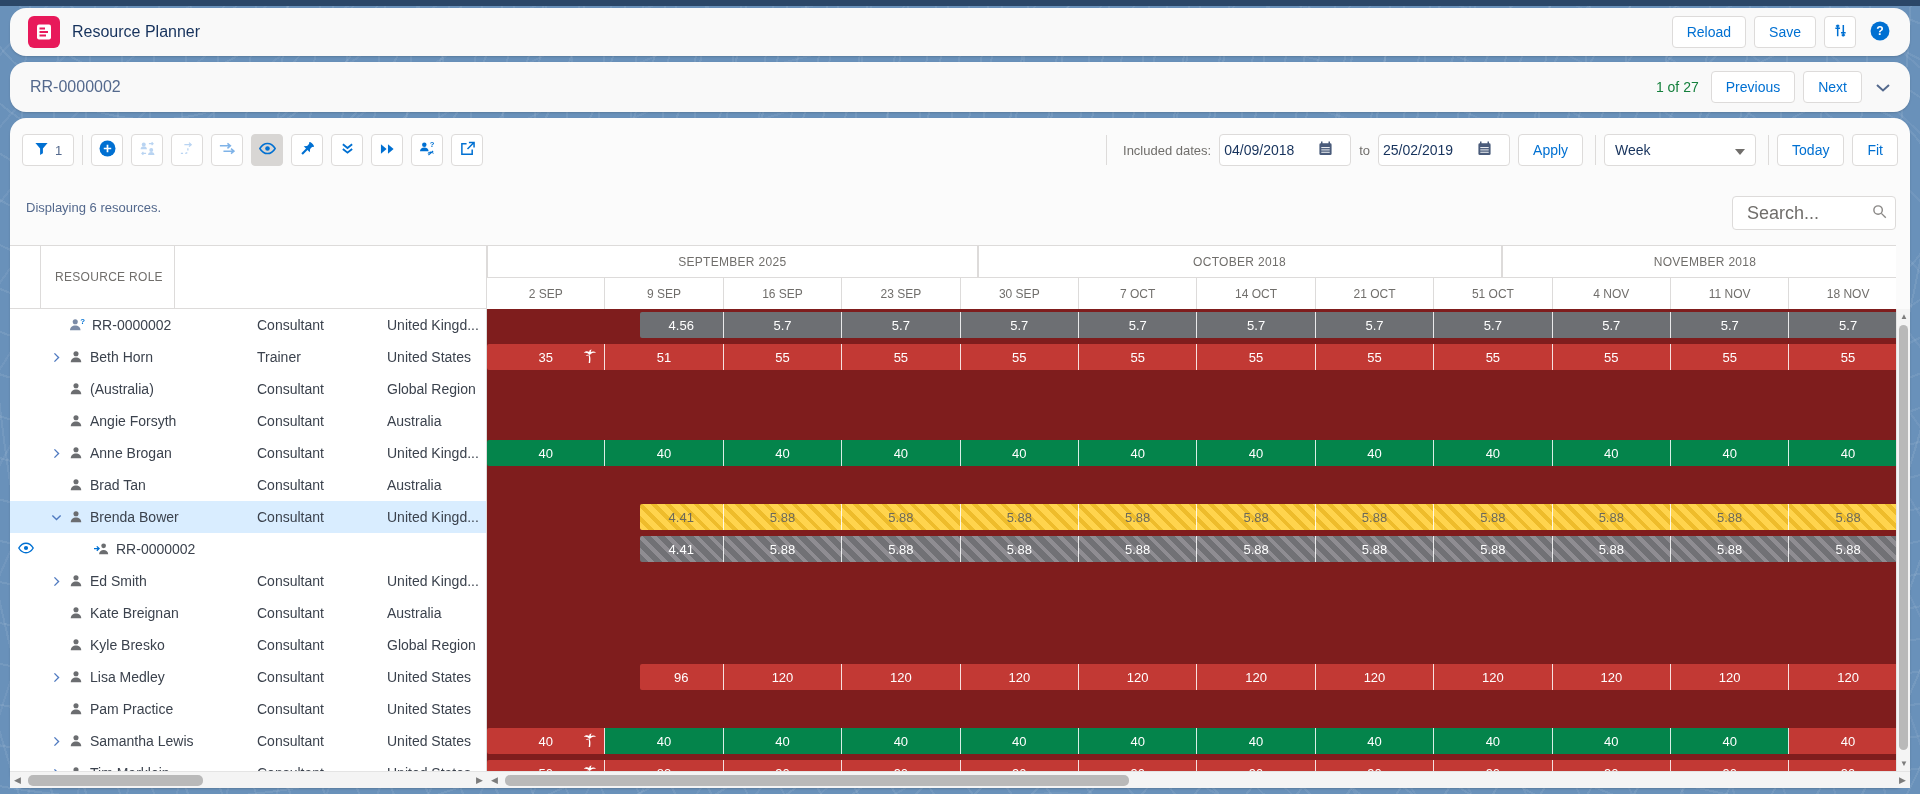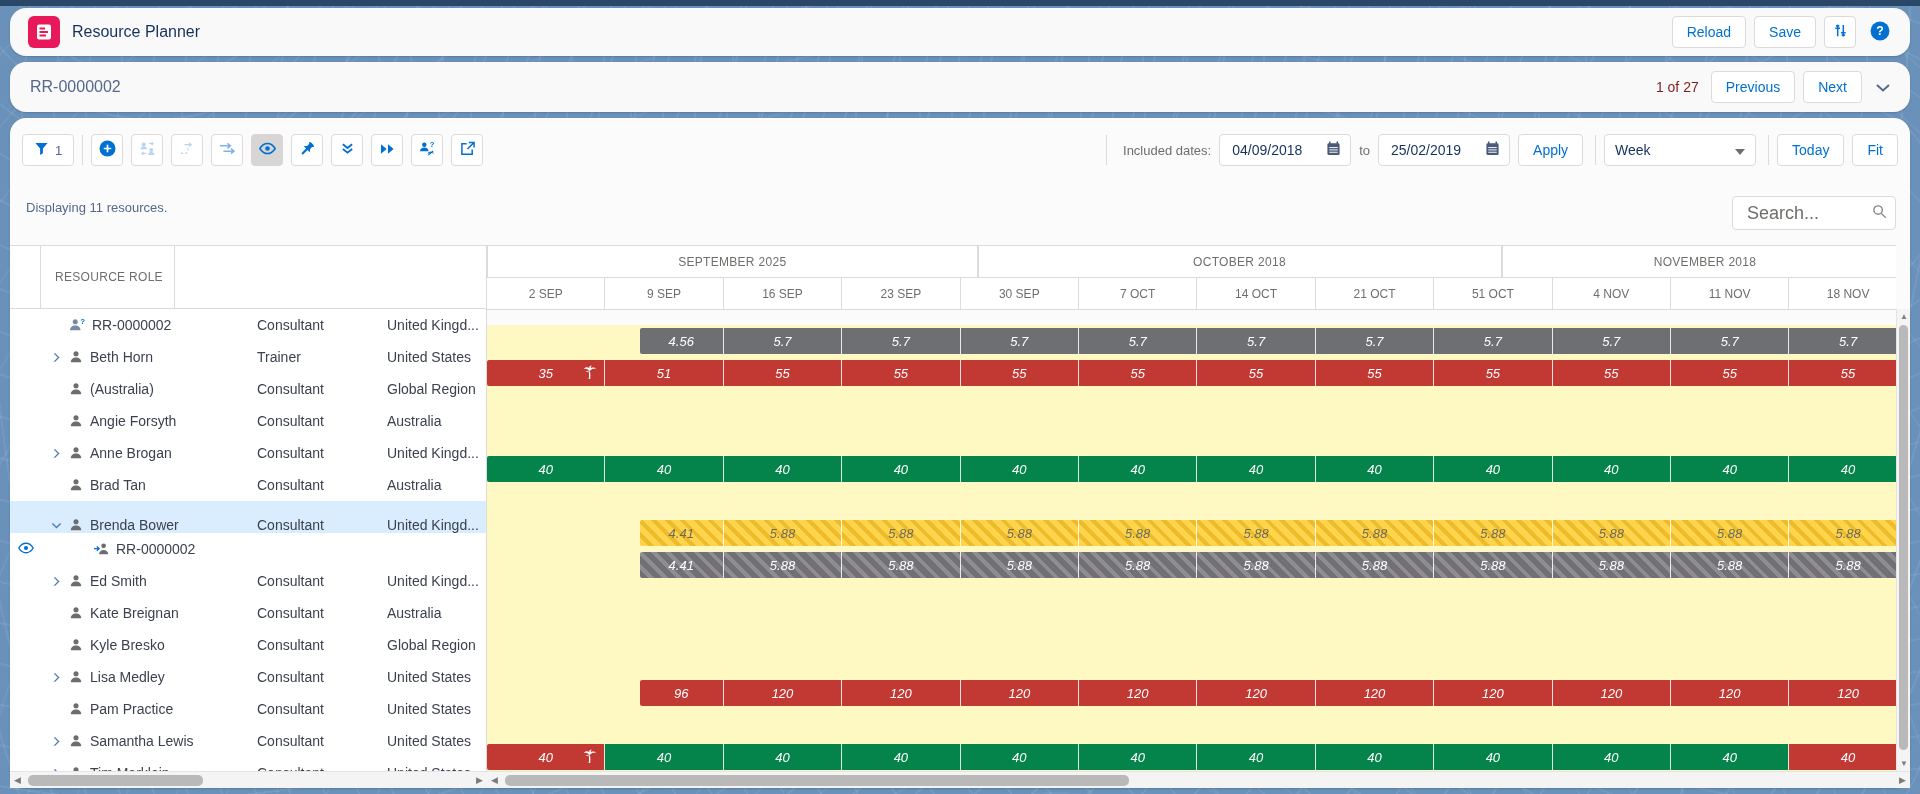--- a/index.html
+++ b/index.html
@@ -23,33 +23,33 @@
   .spacer{flex:1;}
   .btn{display:inline-flex;align-items:center;justify-content:center;height:32px;padding:0 14px;
     background:#fff;border:1px solid #dddbda;border-radius:4px;color:#0070d2;font-size:14px;cursor:pointer;box-sizing:border-box;}
   .ibtn{width:32px;height:32px;padding:0;display:inline-flex;align-items:center;justify-content:center;
     background:#fff;border:1px solid #dddbda;border-radius:4px;box-sizing:border-box;cursor:pointer;}
   .nakedbtn{border:none;background:transparent;display:inline-flex;align-items:center;justify-content:center;cursor:pointer;}
   .gap8{margin-left:8px;}
 
   
   .recname{font-size:16px;color:#54698d;margin-left:6px;}
-  .pos{font-size:14px;color:#7f1d1d;margin-right:12px;text-align:center;}
+  .pos{font-size:14px;color:#15803d;margin-right:12px;text-align:center;}
 
   
   .toolbar{position:absolute;top:12px;left:12px;right:12px;height:40px;display:flex;align-items:center;}
   .tb-divider{width:1px;height:30px;background:#dddbda;margin:0 8px;}
   .filterbtn{width:52px;display:inline-flex;align-items:center;justify-content:center;gap:6px;height:32px;
     background:#fff;border:1px solid #dddbda;border-radius:4px;box-sizing:border-box;cursor:pointer;}
   .fcount{font-size:13px;color:#54698d;}
   .ibtn.lite svg{opacity:1;}
   .ibtn.active{background:#d8d6d4;border-color:#d8d6d4;}
   .lbl{font-size:13px;color:#706e6b;margin:0 8px;}
   .dinput{display:inline-flex;align-items:center;height:32px;width:132px;background:#fff;border:1px solid #dddbda;
-    border-radius:4px;box-sizing:border-box;padding:0 8px 0 10px;}
+    border-radius:4px;box-sizing:border-box;padding:0 8px 0 2px;}
   .dinput input{border:none;outline:none;width:92px;font-size:14px;color:#16325c;font-family:inherit;background:transparent;}
   .selectbox{display:inline-flex;align-items:center;height:32px;width:152px;background:#fff;border:1px solid #dddbda;
     border-radius:4px;box-sizing:border-box;padding:0 10px;cursor:pointer;}
   .selectbox .sval{font-size:14px;color:#16325c;flex:1;}
 
   
   .displaying{position:absolute;top:82px;left:16px;font-size:13px;color:#54698d;}
   .searchbox{position:absolute;top:78px;right:14px;width:164px;height:34px;background:#fff;border:1px solid #dddbda;
     border-radius:4px;box-sizing:border-box;display:flex;align-items:center;padding:0 8px 0 12px;}
   .searchbox input{border:none;outline:none;flex:1;width:100px;font-size:18px;color:#16325c;font-family:inherit;background:transparent;}
@@ -67,24 +67,24 @@
   .lh-name .sorticon{margin-left:auto;}
 
   .theader{position:absolute;top:0;left:477px;width:1409px;height:64px;overflow:hidden;background:#fff;border-top:1px solid #dddbda;}
   .mcell{position:absolute;top:0;height:32px;box-sizing:border-box;border:1px solid #dddbda;border-top:none;
     display:flex;align-items:center;justify-content:center;font-size:12px;color:#706e6b;background:#fff;letter-spacing:.3px;}
   .wcell{position:absolute;top:32px;height:32px;box-sizing:border-box;border-right:1px solid #dddbda;border-bottom:1px solid #dddbda;
     display:flex;align-items:center;justify-content:center;font-size:12px;color:#706e6b;background:#fff;}
 
   .lbody{position:absolute;top:64px;left:0;width:477px;height:462px;overflow:hidden;background:#fff;
     border-right:1px solid #dddbda;box-sizing:border-box;}
-  .tbody{position:absolute;top:80px;left:477px;width:1409px;height:462px;overflow:hidden;background:#fef9c3;font-style:italic;}
+  .tbody{position:absolute;top:64px;left:477px;width:1409px;height:462px;overflow:hidden;background:#7f1d1d;}
 
   .lrow{height:32px;display:flex;align-items:center;box-sizing:border-box;}
-  .lrow.sel{background:#d9edff;align-items:flex-end;}
+  .lrow.sel{background:#d9edff;}
   .c-eye{width:31px;display:flex;align-items:center;justify-content:center;flex:none;}
   .c-name{width:202px;display:flex;align-items:center;flex:none;overflow:hidden;white-space:nowrap;}
   .c-role{width:134px;padding-left:14px;flex:none;font-size:14px;color:#3b424d;box-sizing:border-box;}
   .c-region{flex:1;padding-left:10px;font-size:14px;color:#3b424d;overflow:hidden;white-space:nowrap;box-sizing:border-box;}
   .chev{width:18px;display:inline-flex;justify-content:center;flex:none;margin-left:6px;}
   .subspacer{width:24px;flex:none;}
   .picon{display:inline-flex;margin-left:4px;flex:none;}
   .nlabel{margin-left:7px;font-size:14px;color:#3b424d;}
 
   .trow{position:relative;height:32px;width:1421px;}
@@ -260,21 +260,21 @@
       <span class="sval">Week</span>
       <span><svg viewBox="0 0 10 6" width="10" height="6">
             <path d="M0 0h10L5 6z" fill="#706e6b"></path>
           </svg></span>
     </div>
     <div class="tb-divider" style="margin-left:12px;"></div>
     <button class="btn">Today</button>
     <button class="btn gap8">Fit</button>
   </div>
 
-  <div class="displaying">Displaying 11 resources.</div>
+  <div class="displaying">Displaying 6 resources.</div>
   <div class="searchbox">
     <input placeholder="Search..." style="">
     <span><svg viewBox="0 0 16 16" width="15" height="15" fill="none" stroke="#8a8886" stroke-width="1.5">
           <circle cx="6.5" cy="6.5" r="4.5"></circle>
           <path d="M10 10l4.7 4.7"></path>
         </svg></span>
   </div>
 
   <div class="grid">
     <div class="lheader">

